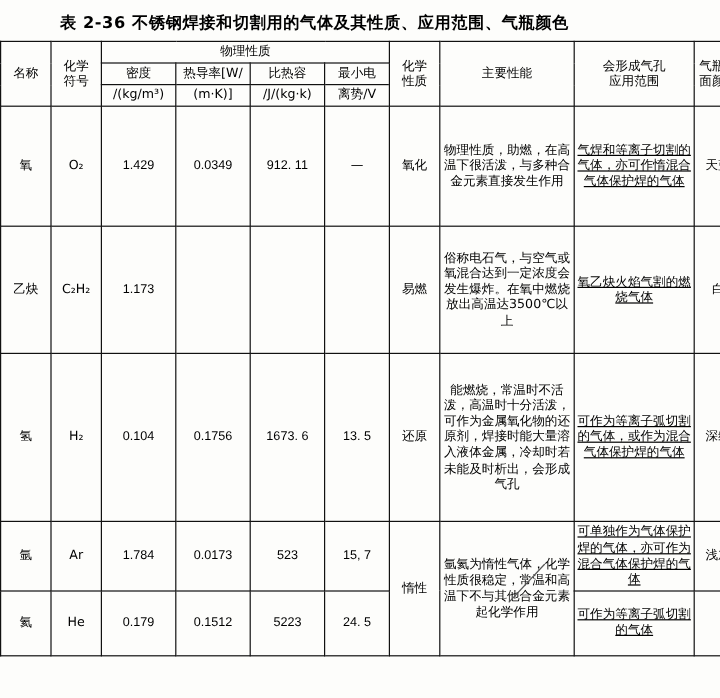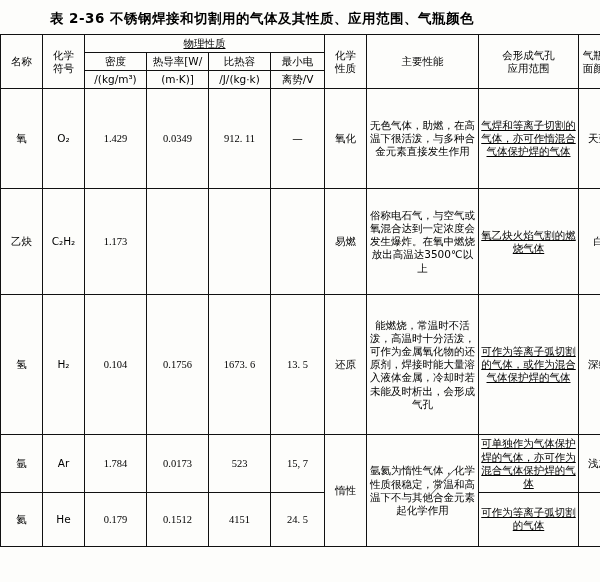--- a/index.html
+++ b/index.html
@@ -57,36 +57,36 @@
   col.c-name   { width: 42px; }
   col.c-sym    { width: 42px; }
   col.c-dens   { width: 62px; }
   col.c-cond   { width: 62px; }
   col.c-heat   { width: 62px; }
   col.c-ion    { width: 54px; }
   col.c-chem   { width: 42px; }
   col.c-prop   { width: 112px; }
   col.c-app    { width: 100px; }
   col.c-color  { width: 40px; }
-  .phys-head { font-size: 11px; text-decoration: underline; }
+  .phys-head { font-size: 11px; }
   .unit { font-size: 9.5px; }
   .cell-text {
     text-align: center;
     font-size: 10.5px;
     line-height: 1.5;
     padding: 3px 3px;
   }
   .cell-text-left {
     text-align: center;
     font-size: 10.5px;
     line-height: 1.55;
     padding: 3px 4px;
     text-decoration: underline;
   }
-  .num { font-family: Liberation Serif, serif; font-size: 11px; }
+  .num { font-family: Liberation Sans, sans-serif; font-size: 11px; }
   .sym { font-size: 11.5px; }
   .dash { font-size: 11px; }
   .stroke-mark {
     position: absolute;
     left: 418px;
     top: 468px;
     width: 40px;
     height: 38px;
     pointer-events: none;
   }
@@ -152,21 +152,21 @@
       </tr>
 
       <tr style="height:100px;">
         <td>氧</td>
         <td class="sym">O₂</td>
         <td class="num">1.429</td>
         <td class="num">0.0349</td>
         <td class="num">912. 11</td>
         <td class="dash">—</td>
         <td>氧化</td>
-        <td class="cell-text">无色气体，助燃，在高温下很活泼，与多种合金元素直接发生作用</td>
+        <td class="cell-text">物理性质，助燃，在高温下很活泼，与多种合金元素直接发生作用</td>
         <td class="cell-text-left">气焊和等离子切割的气体，亦可作惰混合气体保护焊的气体</td>
         <td>天蓝</td>
       </tr>
 
       <tr style="height:106px;">
         <td>乙炔</td>
         <td class="sym">C₂H₂</td>
         <td class="num">1.173</td>
         <td class="num"></td>
         <td class="num"></td>
@@ -201,21 +201,21 @@
         <td rowspan="2" class="cell-text">氩氦为惰性气体，化学性质很稳定，常温和高温下不与其他合金元素起化学作用</td>
         <td class="cell-text-left">可单独作为气体保护焊的气体，亦可作为混合气体保护焊的气体</td>
         <td>浅灰</td>
       </tr>
 
       <tr style="height:54px;">
         <td>氦</td>
         <td class="sym">He</td>
         <td class="num">0.179</td>
         <td class="num">0.1512</td>
-        <td class="num">4151</td>
+        <td class="num">5223</td>
         <td class="num">24. 5</td>
         <td class="cell-text-left">可作为等离子弧切割的气体</td>
         <td></td>
       </tr>
     </tbody>
   </table>
 
   <svg class="stroke-mark" viewBox="0 0 40 38">
     <line x1="36" y1="2" x2="6" y2="34" stroke="#555" stroke-width="1"></line>
   </svg>

